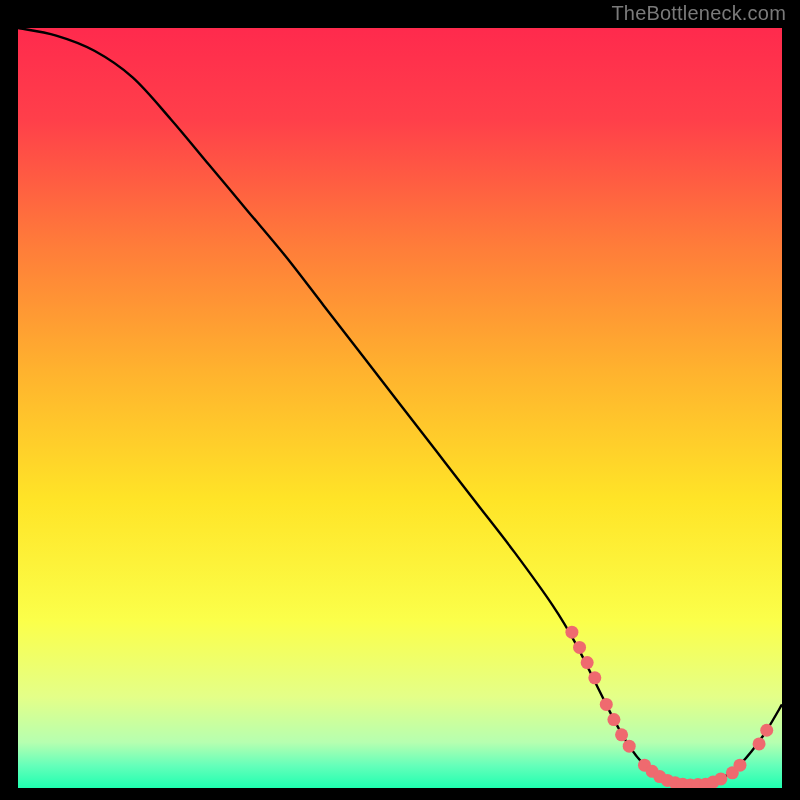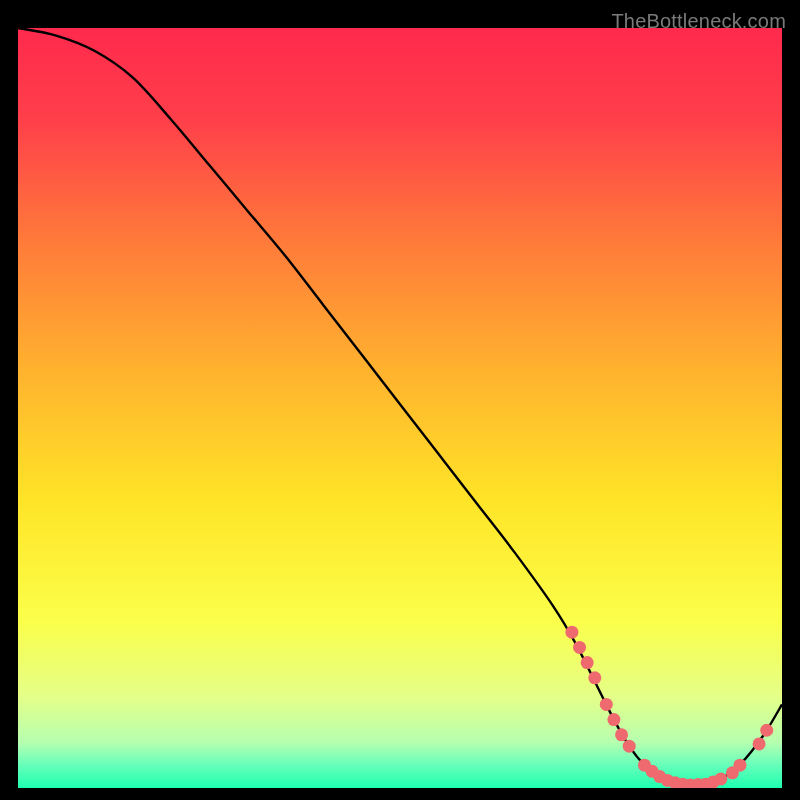--- a/index.html
+++ b/index.html
@@ -14,21 +14,21 @@
   .outer {
     position: absolute;
     top: 0;
     left: 0;
     width: 800px;
     height: 800px;
     background: #000;
   }
   .attribution {
     position: absolute;
-    top: 10px;
+    top: 2px;
     right: 14px;
     color: #7a7a7a;
     font-size: 20px;
     font-weight: 500;
     letter-spacing: 0.2px;
   }
   .plot {
     position: absolute;
     top: 28px;
     left: 18px;

